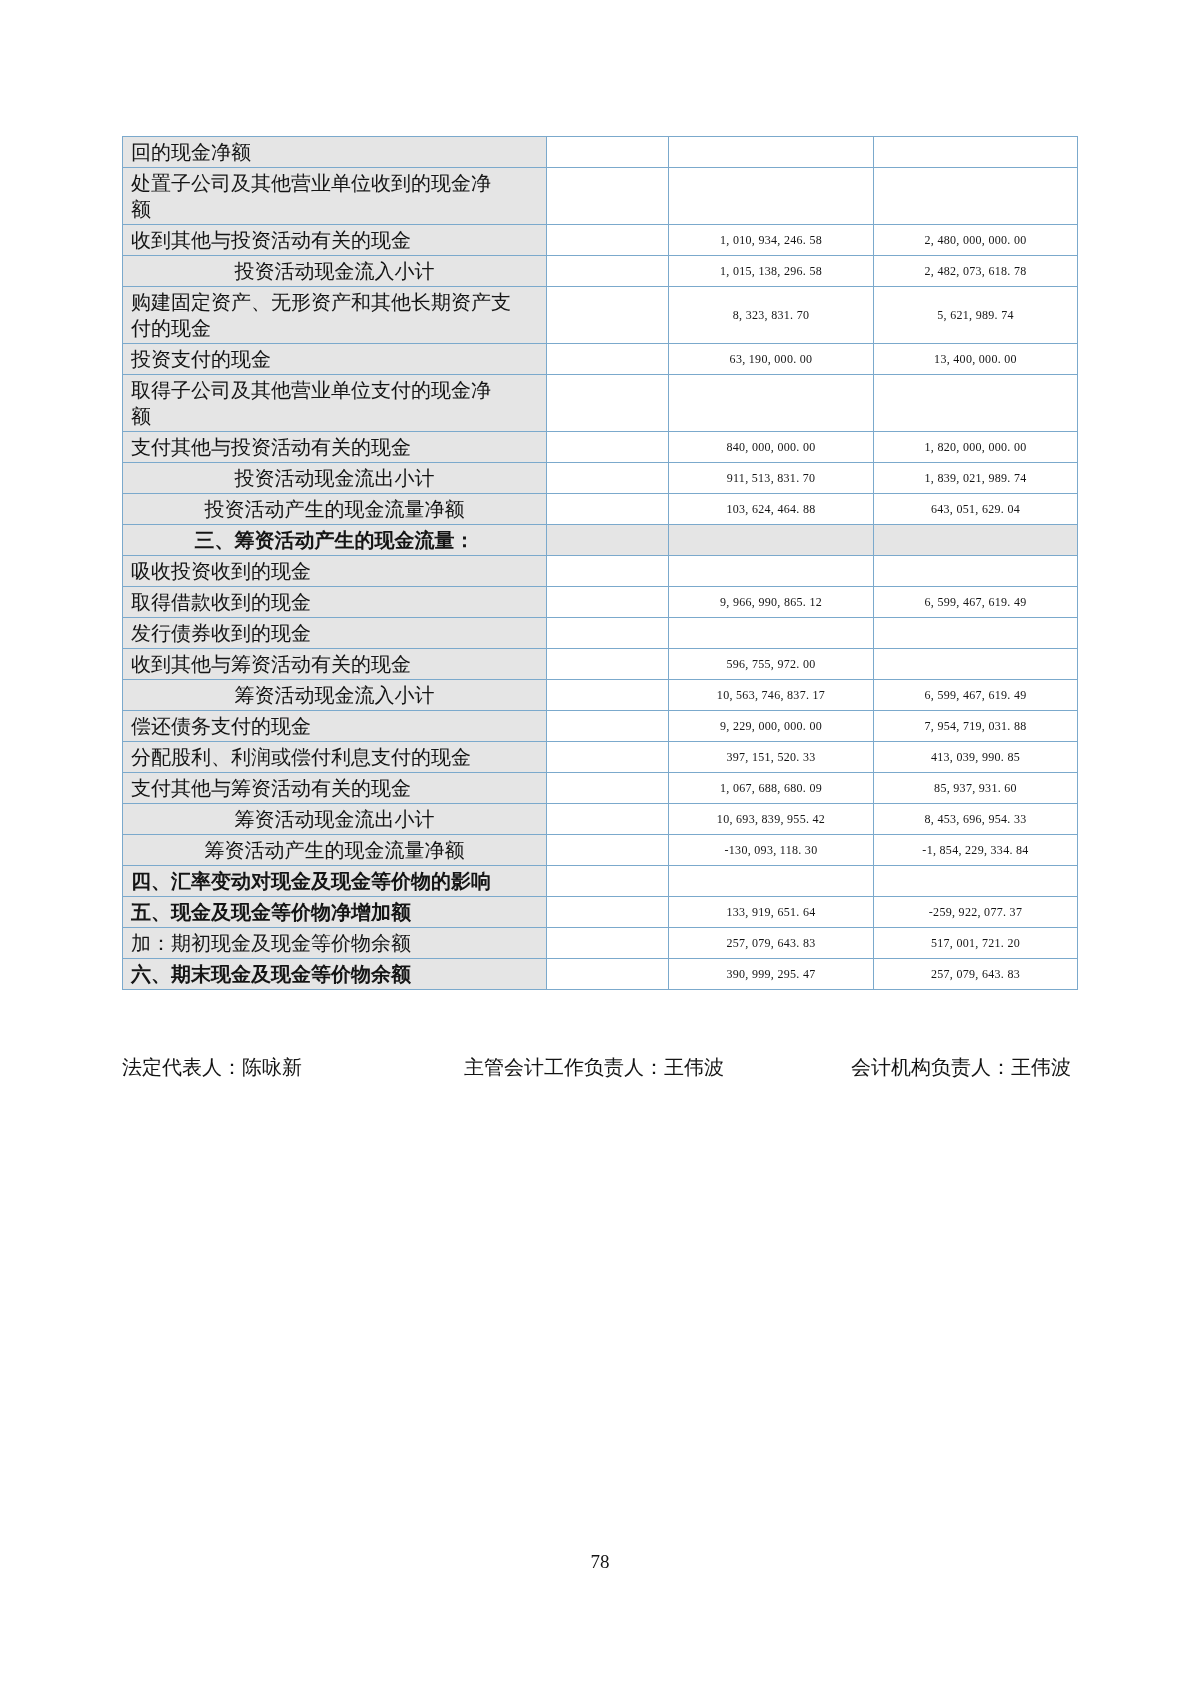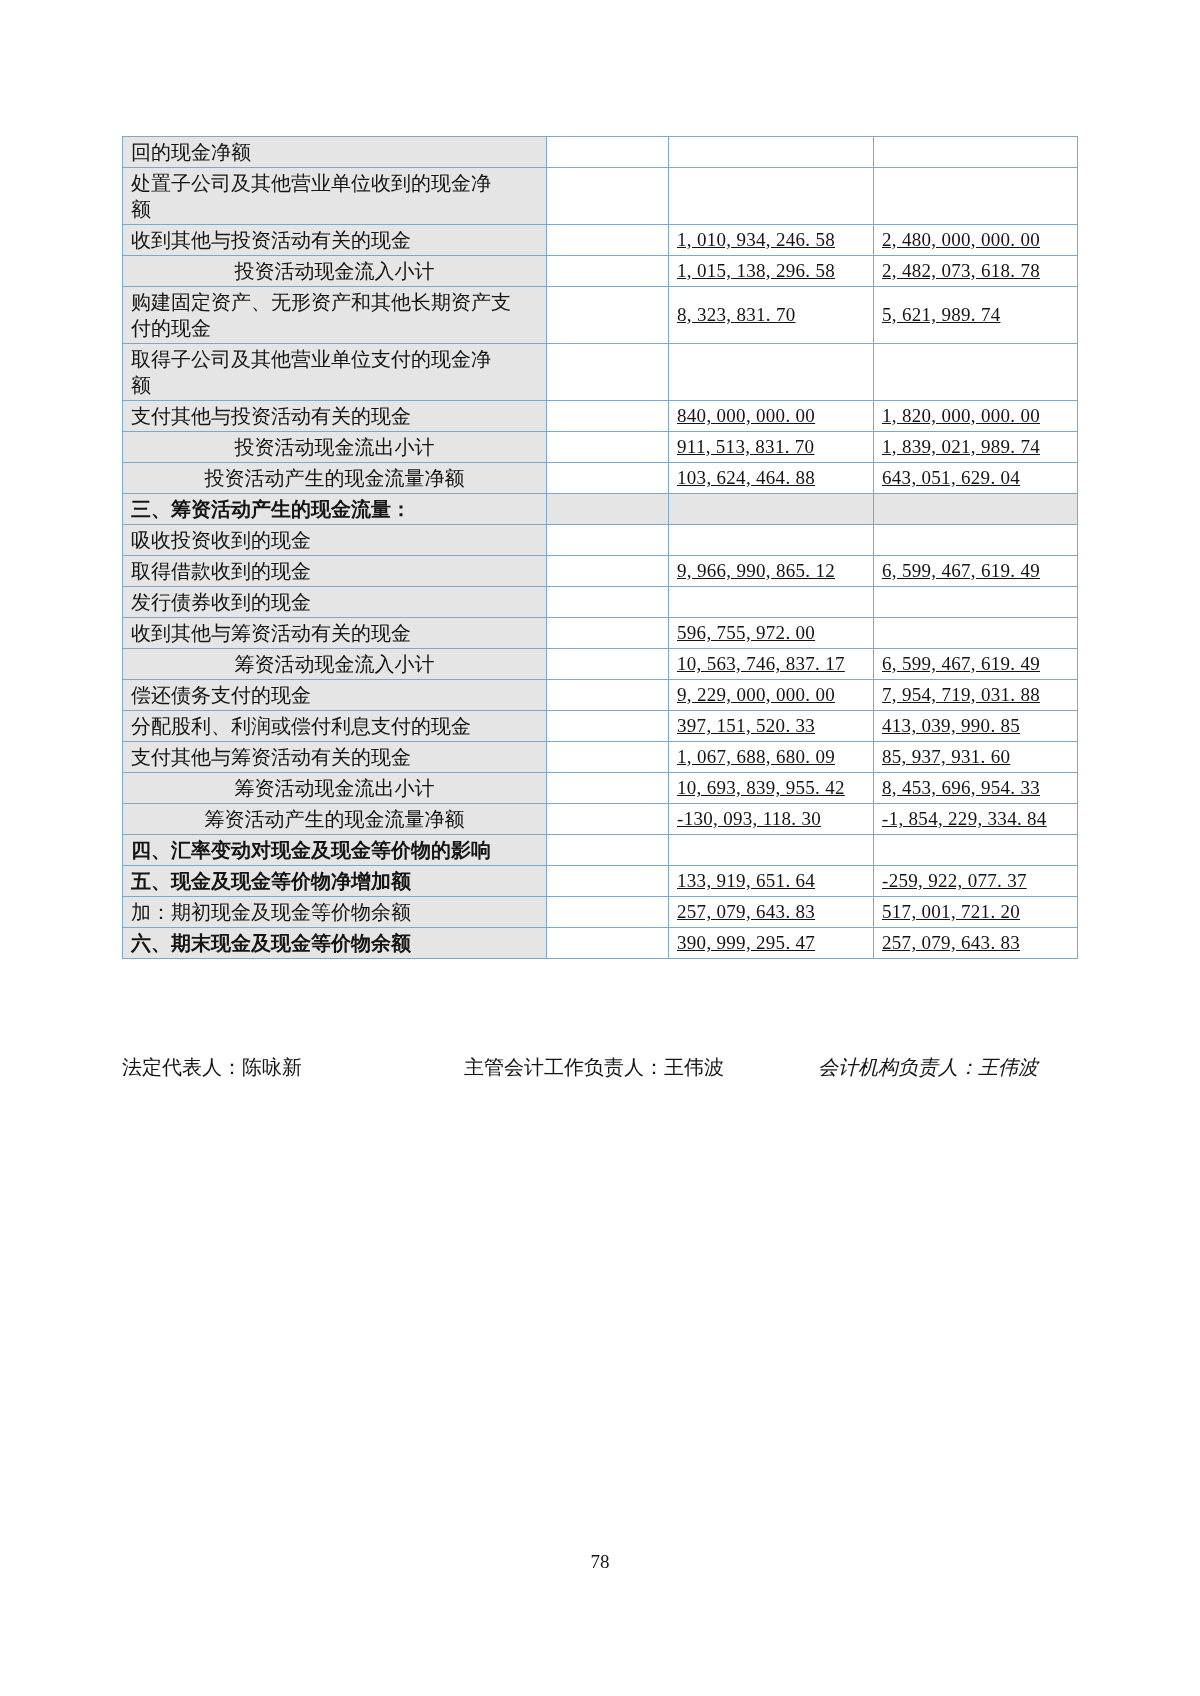--- a/index.html
+++ b/index.html
@@ -34,41 +34,40 @@
   }
   tr { height:31px;border-radius:9px; }
   td.label {
     background:#e5e5e5;
     text-align:left;
     white-space:pre-line;
   }
   td.note { background:#ffffff; }
   td.num  {
     background:#ffffff;
-    text-align:left;
-    font-size:19px;
+    text-align:center;
+    font-size:12px;
     letter-spacing:0.3px;
-    text-decoration:underline;
   }
   tr.subtotal td.label { text-align:center; font-weight:normal; }
   tr.section  td.label { font-weight:bold; }
   tr.section-gray td { background:#e5e5e5; }
-  tr.section-gray td.label { font-weight:bold; }
+  tr.section-gray td.label { font-weight:bold;text-align:center; }
   .footer-line {
     position:absolute;
     top:1054px;
     left:0;
     width:1200px;
     height:28px;
     font-size:20px;
   }
   .footer-item { position:absolute; white-space:nowrap; }
   .footer-item.legal   { left:122px; }
   .footer-item.chief   { left:416px;margin-left:48px; }
-  .footer-item.agency  { left:818px;font-style:italic; }
+  .footer-item.agency  { left:851px; }
   .page-number {
     position:absolute;
     top:1551px;
     left:0;
     width:1200px;
     text-align:center;
     font-size:19px;
   }
 </style>
 </head>
@@ -110,20 +109,26 @@
           <td class="num">2, 482, 073, 618. 78</td>
         </tr>
         <tr class="item">
           <td class="label">购建固定资产、无形资产和其他长期资产支
 付的现金</td>
           <td class="note"></td>
           <td class="num">8, 323, 831. 70</td>
           <td class="num">5, 621, 989. 74</td>
         </tr>
         <tr class="item">
+          <td class="label">投资支付的现金</td>
+          <td class="note"></td>
+          <td class="num">63, 190, 000. 00</td>
+          <td class="num">13, 400, 000. 00</td>
+        </tr>
+        <tr class="item">
           <td class="label">取得子公司及其他营业单位支付的现金净
 额</td>
           <td class="note"></td>
           <td class="num"></td>
           <td class="num"></td>
         </tr>
         <tr class="item">
           <td class="label">支付其他与投资活动有关的现金</td>
           <td class="note"></td>
           <td class="num">840, 000, 000. 00</td>

